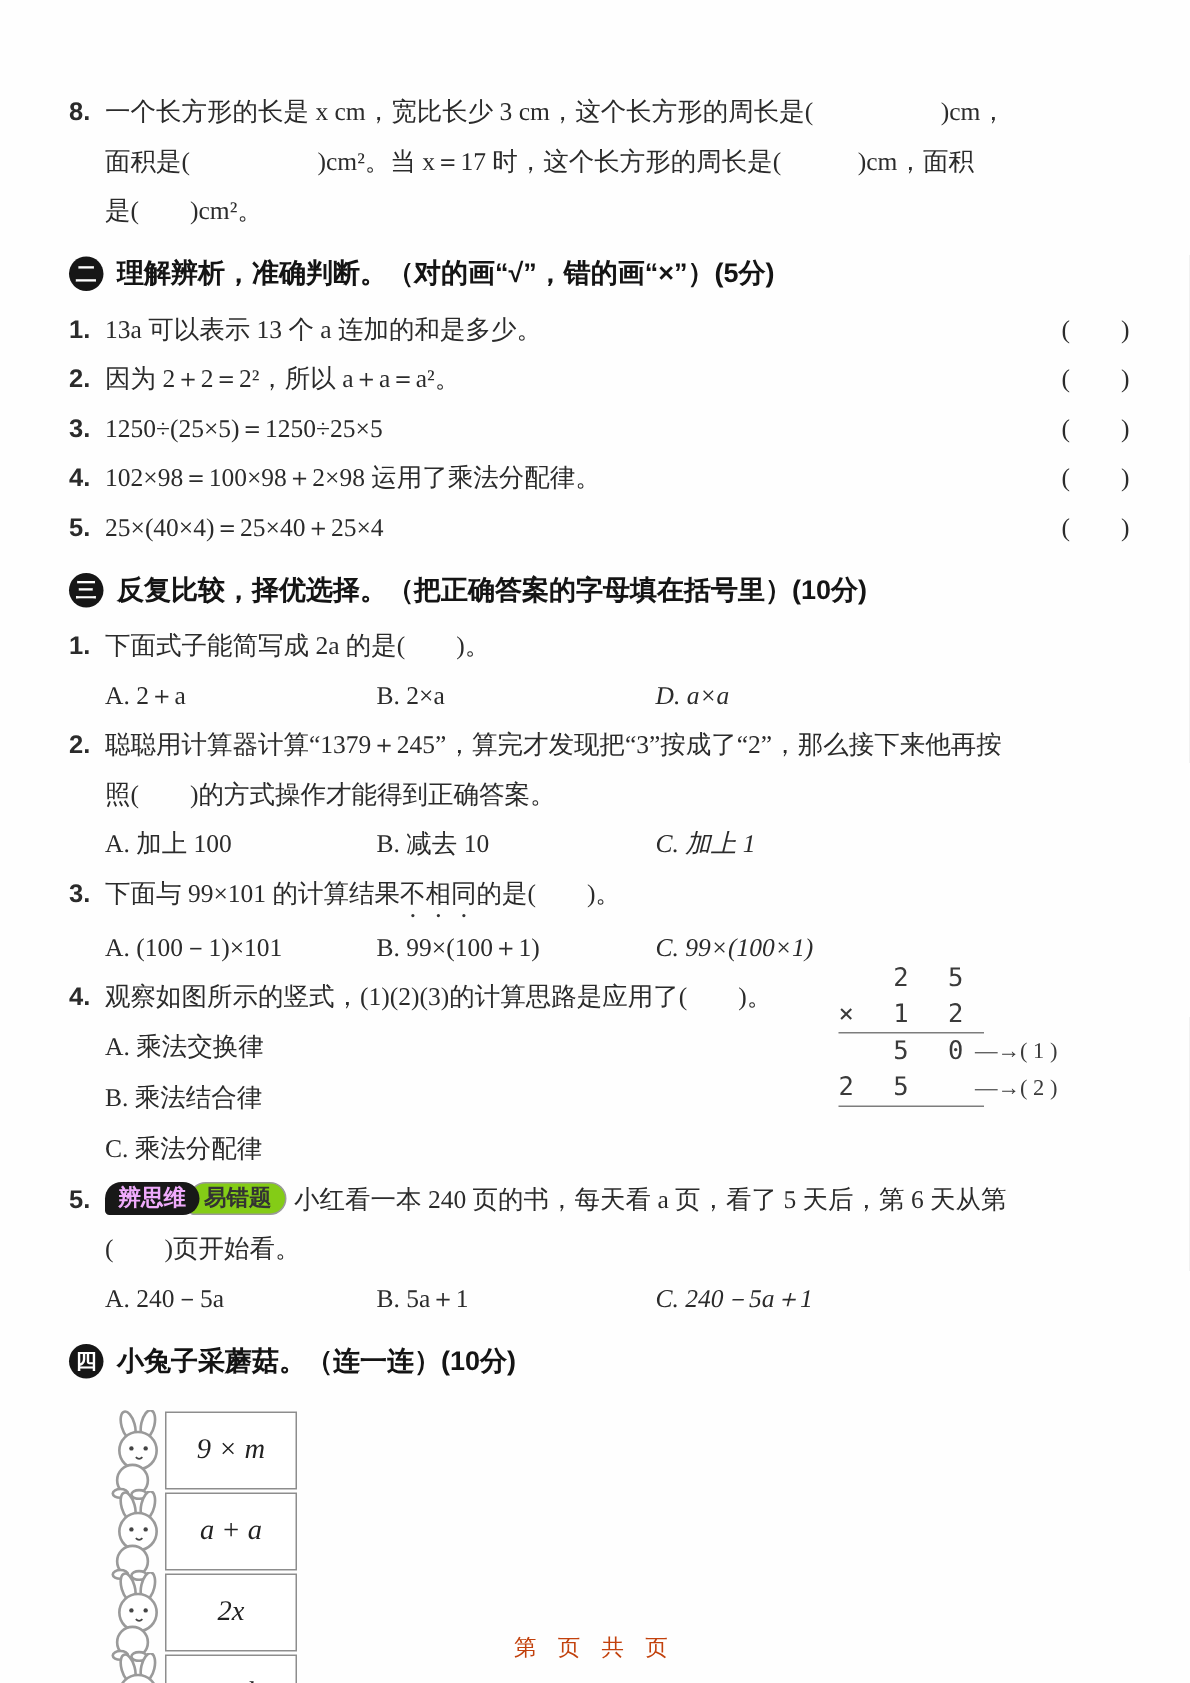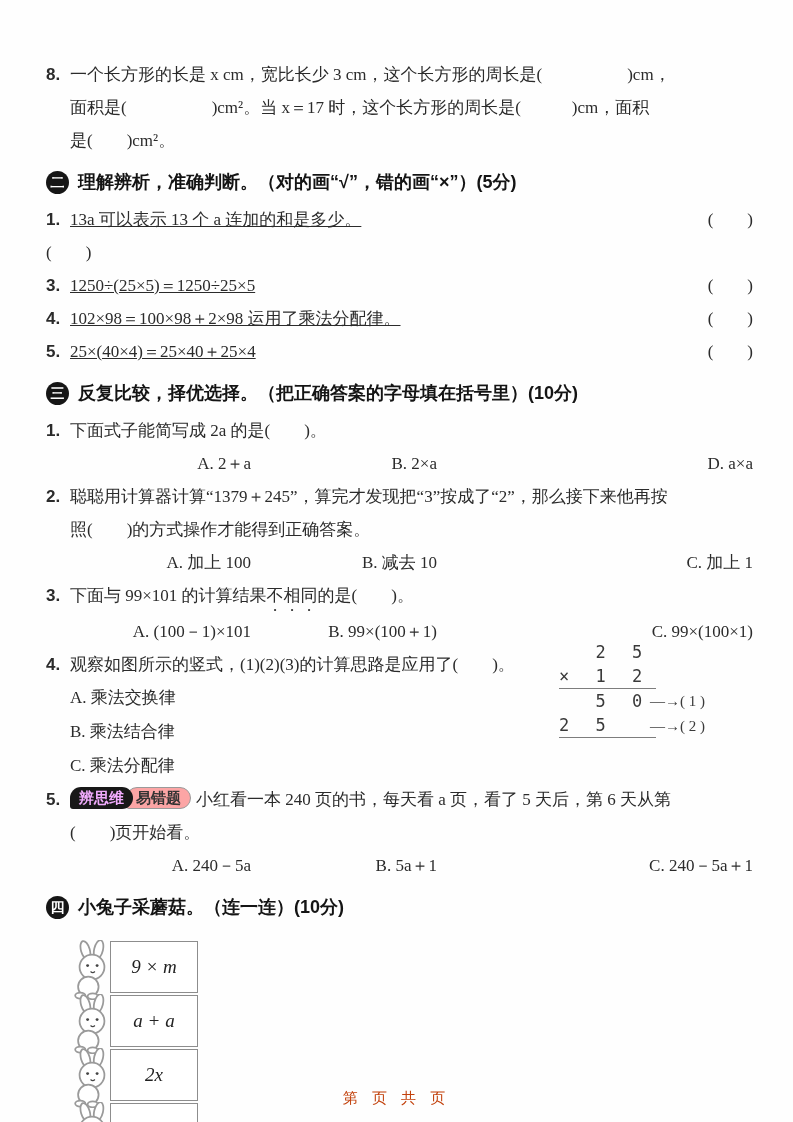--- a/index.html
+++ b/index.html
@@ -31,46 +31,46 @@
     background:#161616;color:#fff;
     font-family:"Liberation Sans",sans-serif;font-weight:bold;font-size:14px;
     display:flex;align-items:center;justify-content:center;
   }
   .sec-title{
     font-family:"Liberation Sans",sans-serif;
     font-weight:bold;font-size:18px;color:#141414;
   }
   
   .judge-row{display:flex;justify-content:space-between;line-height:33px;}
-  .judge-text{padding-left:24px;text-decoration:underline;}
+  .judge-text{padding-left:24px;}
   .judge-bracket{white-space:pre;flex:0 0 auto;}
   
-  .opts{display:flex;padding-left:24px;line-height:33px;text-align:right;}
+  .opts{display:flex;padding-left:24px;line-height:33px;}
   .opt{width:181px;flex:0 0 auto;white-space:pre-wrap;}
   .opt:nth-child(2){width:186px;}
-  .opt:last-child{width:auto;flex:1;}
+  .opt:last-child{width:auto;flex:1;font-style:italic;}
   .opt-line{line-height:34px;padding-left:24px;}
   
   .emph{
     -webkit-text-emphasis:filled dot #333;
     -webkit-text-emphasis-position:under left;
     text-emphasis:filled dot #333;
     text-emphasis-position:under left;
   }
   
   .badge-black{
     display:inline-block;position:relative;z-index:2;
     background:#181818;color:#f0abfc;
     font-family:"Liberation Sans",sans-serif;font-weight:bold;font-size:15px;
     line-height:22px;padding:0 9px;border-radius:11px 11px 11px 3px;
     vertical-align:2px;
   }
   .badge-outline{
     display:inline-block;position:relative;z-index:1;
-    background:#fca5a5;color:#333;border:1.5px solid #9a9a9a;
+    background:#84cc16;color:#333;border:1.5px solid #9a9a9a;
     font-family:"Liberation Sans",sans-serif;font-weight:bold;font-size:15px;
     line-height:20px;padding:0 9px;margin-left:-7px;margin-right:5px;
     border-radius:11px 11px 11px 3px;
     vertical-align:2px;
   }
   
   .q4-wrap{position:relative;}
   .vm{
     position:absolute;right:6px;top:-8px;width:188px;
     font-family:"DejaVu Sans Mono","Liberation Mono",monospace;
@@ -124,20 +124,21 @@
   <div class="sec-head">
     <span class="sec-badge">二</span>
     <span class="sec-title">理解辨析，准确判断。（对的画“√”，错的画“×”）(5分)</span>
   </div>
 
   <div class="judge-row">
     <div class="judge-text"><span class="qnum">1.</span><span>13a 可以表示 13 个 a 连加的和是多少。</span></div>
     <div class="judge-bracket">(　　)</div>
   </div>
   <div class="judge-row">
+    <div class="judge-text"><span class="qnum">2.</span><span>因为 2＋2＝2²，所以 a＋a＝a²。</span></div>
     <div class="judge-bracket">(　　)</div>
   </div>
   <div class="judge-row">
     <div class="judge-text"><span class="qnum">3.</span><span>1250÷(25×5)＝1250÷25×5</span></div>
     <div class="judge-bracket">(　　)</div>
   </div>
   <div class="judge-row">
     <div class="judge-text"><span class="qnum">4.</span><span>102×98＝100×98＋2×98 运用了乘法分配律。</span></div>
     <div class="judge-bracket">(　　)</div>
   </div>

